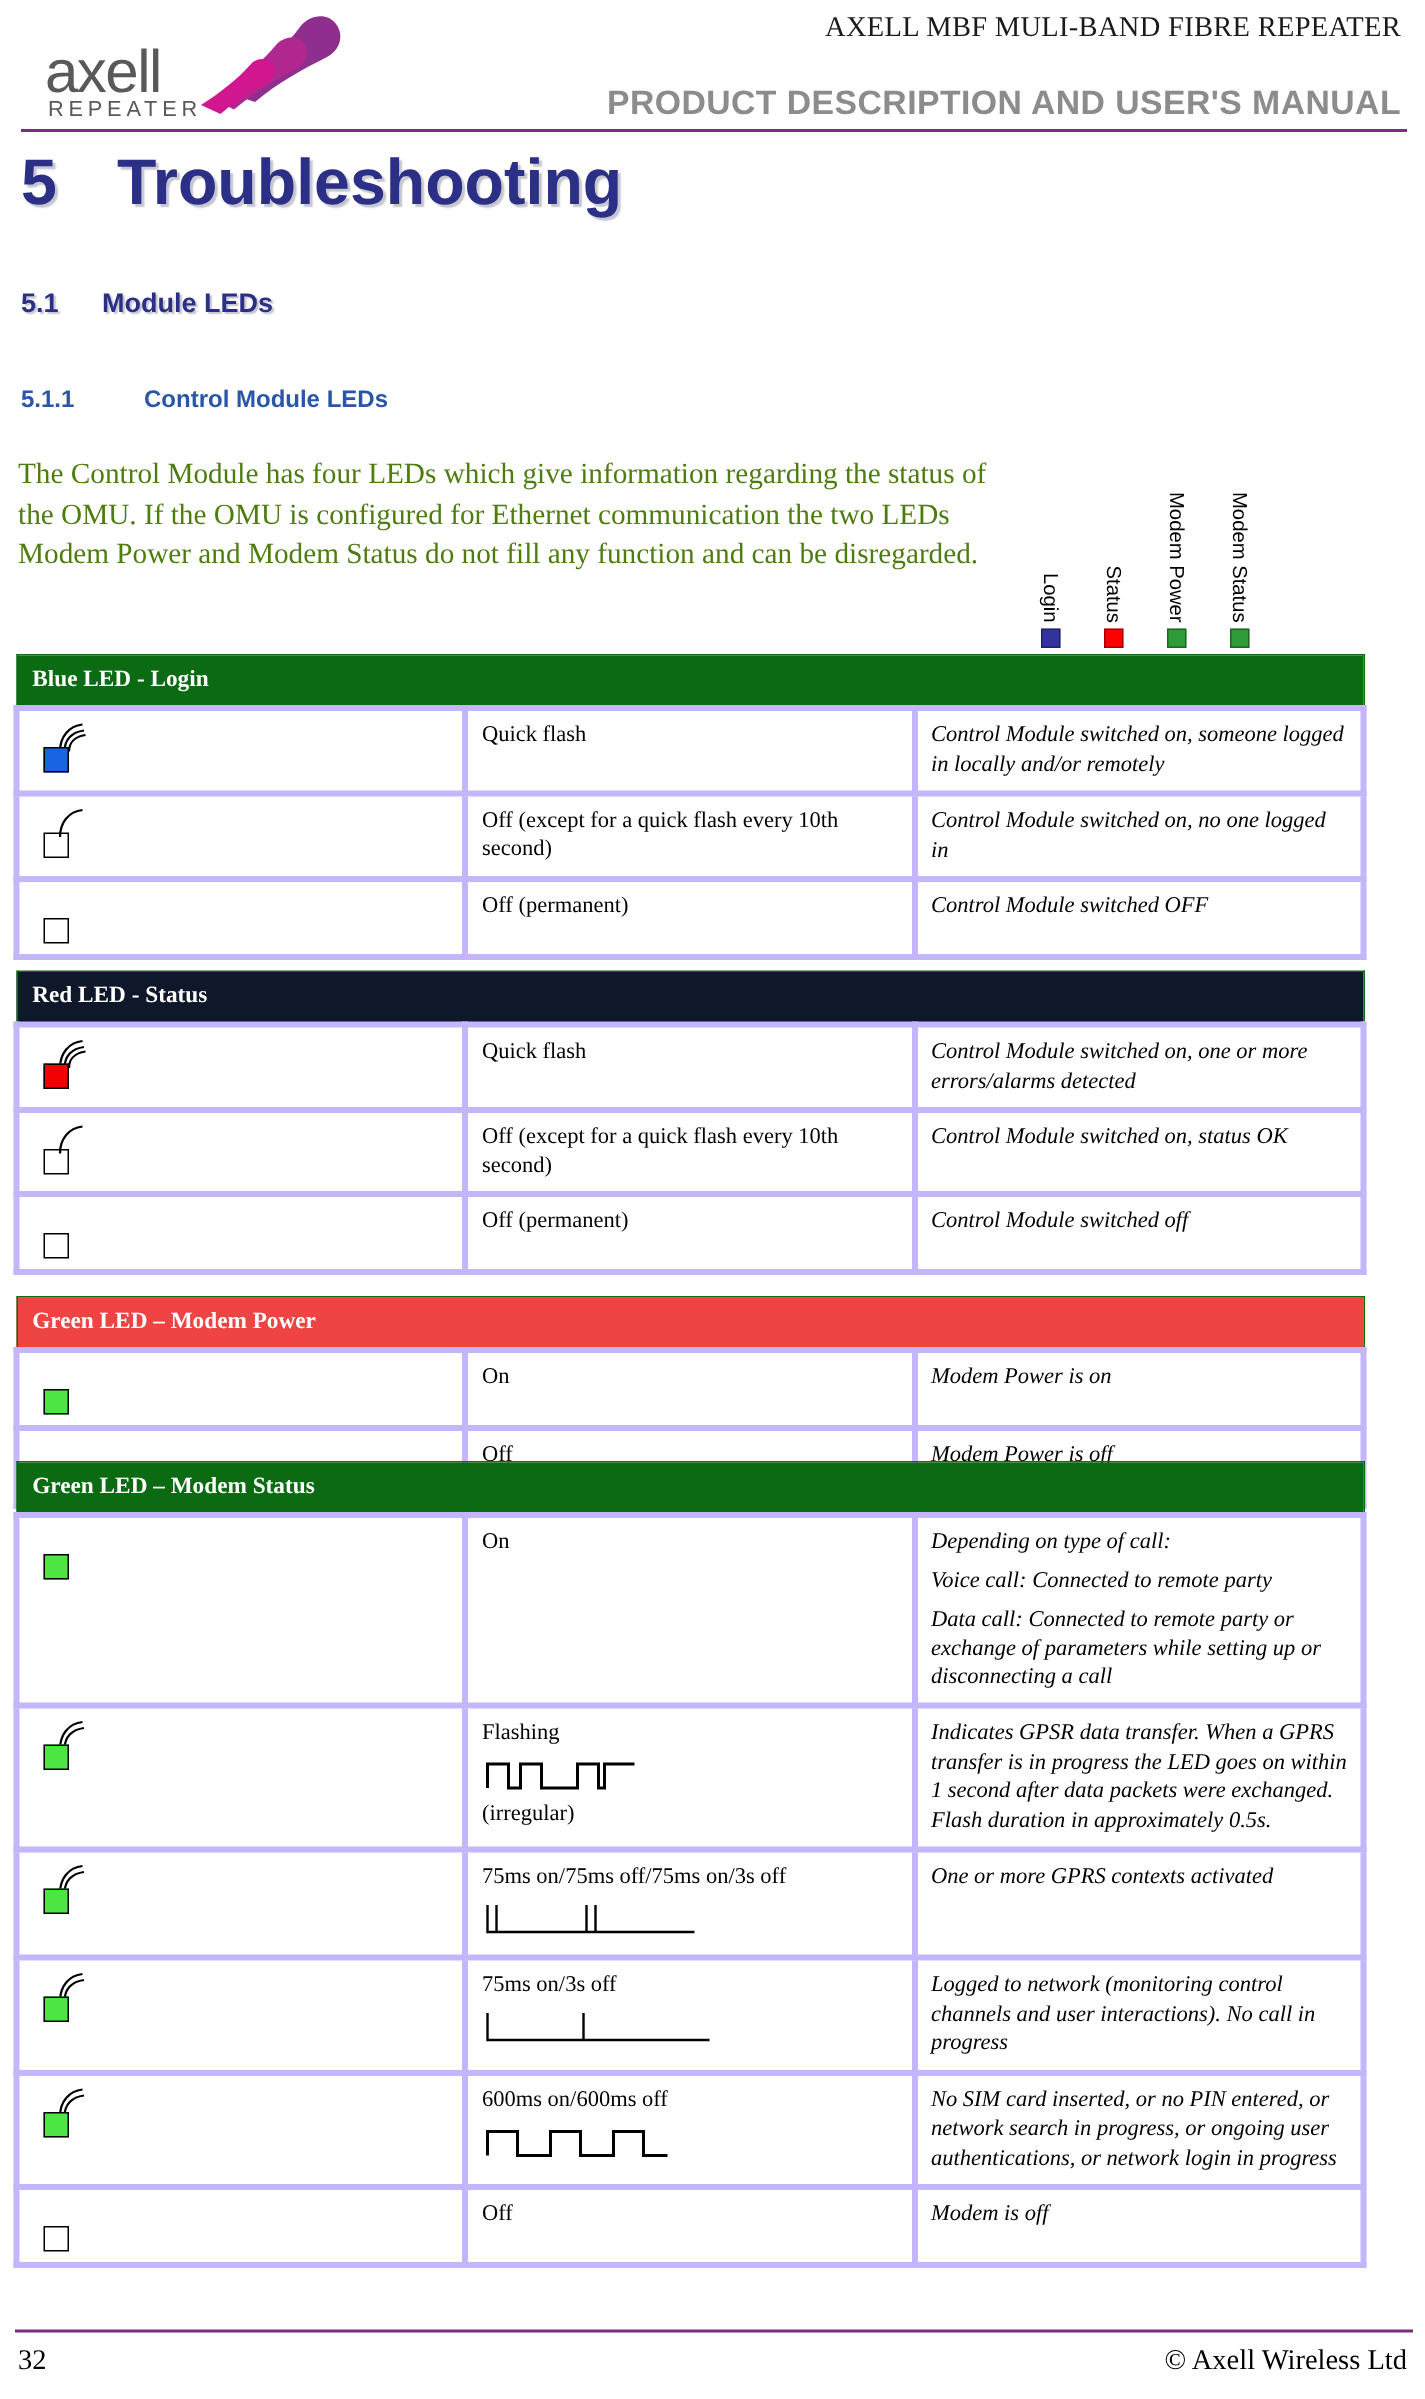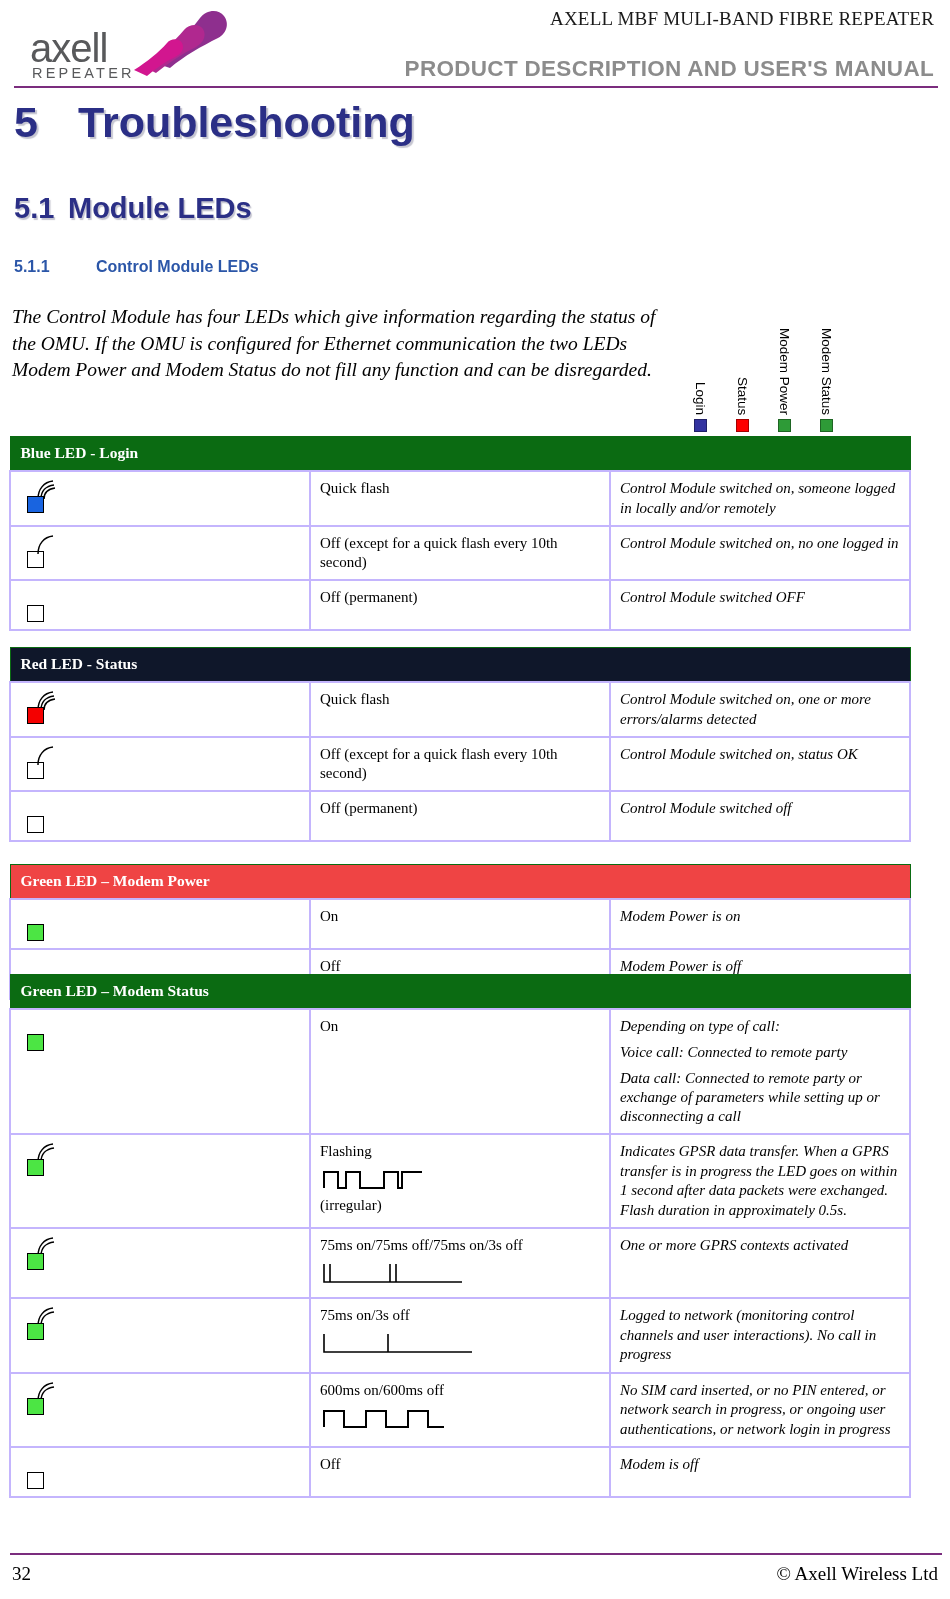--- a/index.html
+++ b/index.html
@@ -99,21 +99,21 @@
     letter-spacing: 0px;
     white-space: nowrap;
   }
   .h1-num { display: inline-block; width: 64px; }
 
   .h2-title {
     position: absolute;
     left: 14px;
     top: 192px;
     font-family: "Liberation Sans", sans-serif;
-    font-size: 29px;
+    font-size: 18px;
     font-weight: bold;
     color: #2b2f86;
     text-shadow: 1.5px 1.5px 1px rgba(150,150,170,0.55);
     white-space: nowrap;
   }
   .h2-num { display: inline-block; width: 54px; }
 
   .h3-title {
     position: absolute;
     left: 14px;
@@ -127,22 +127,21 @@
   .h3-num { display: inline-block; width: 82px; }
 
   
   .intro {
     position: absolute;
     left: 12px;
     top: 304px;
     width: 650px;
     font-size: 19.5px;
     line-height: 26.5px;
-    color: #000000;
-    font-style: italic;
+    color: #4d7c0f;
   }
 
   
   .led-legend {
     position: absolute;
     left: 686px;
     top: 300px;
     width: 150px;
     height: 132px;
   }
@@ -173,21 +172,21 @@
   
   .ledtable {
     position: absolute;
     left: 9px;
     width: 902px;
     border-collapse: collapse;
     table-layout: fixed;
     font-size: 15px;
   }
   .ledtable td, .ledtable th {
-    border: 2px solid #c4b5fd;
+    border: 4px solid #c4b5fd;
     vertical-align: top;
     padding: 7px 8px 7px 9px;
     font-weight: normal;
     text-align: left;
     line-height: 19px;
   }
   .ledtable .hdr-cell {
     background: #0b6b12;
     color: #ffffff;
     font-weight: bold;

